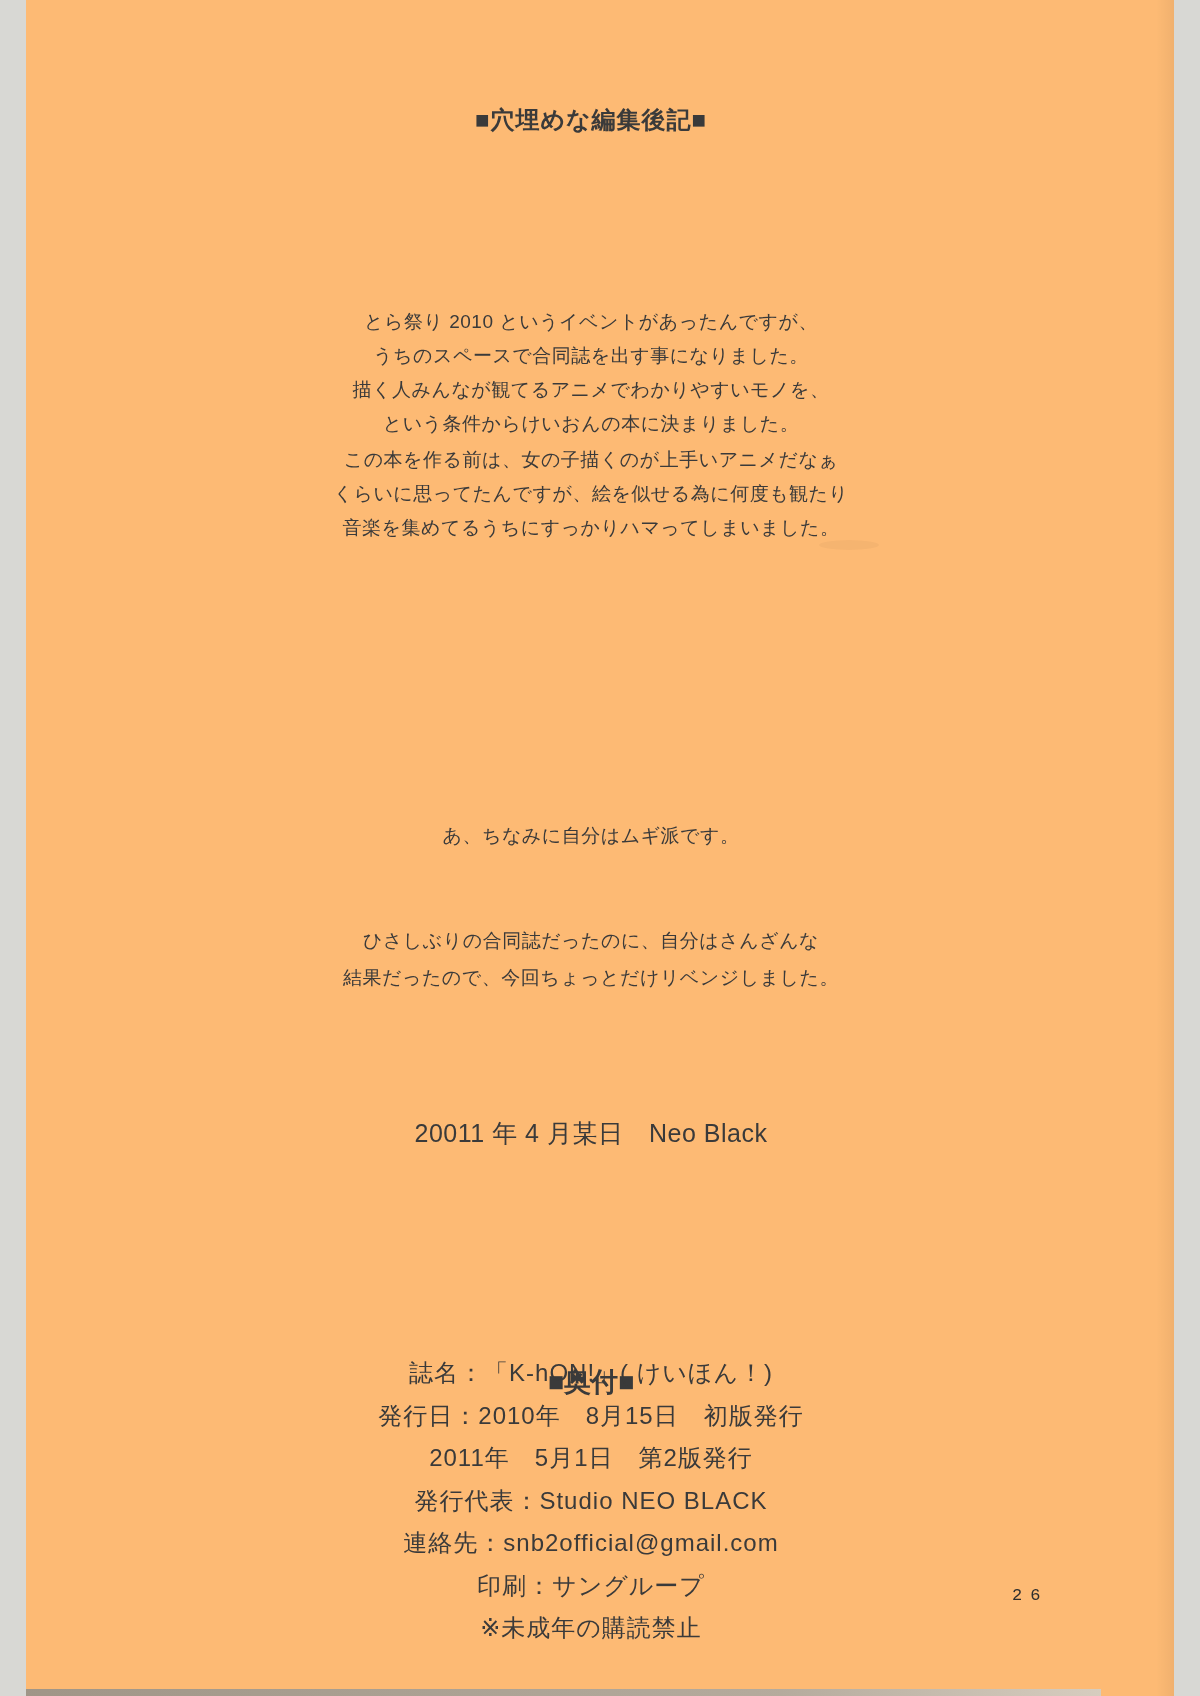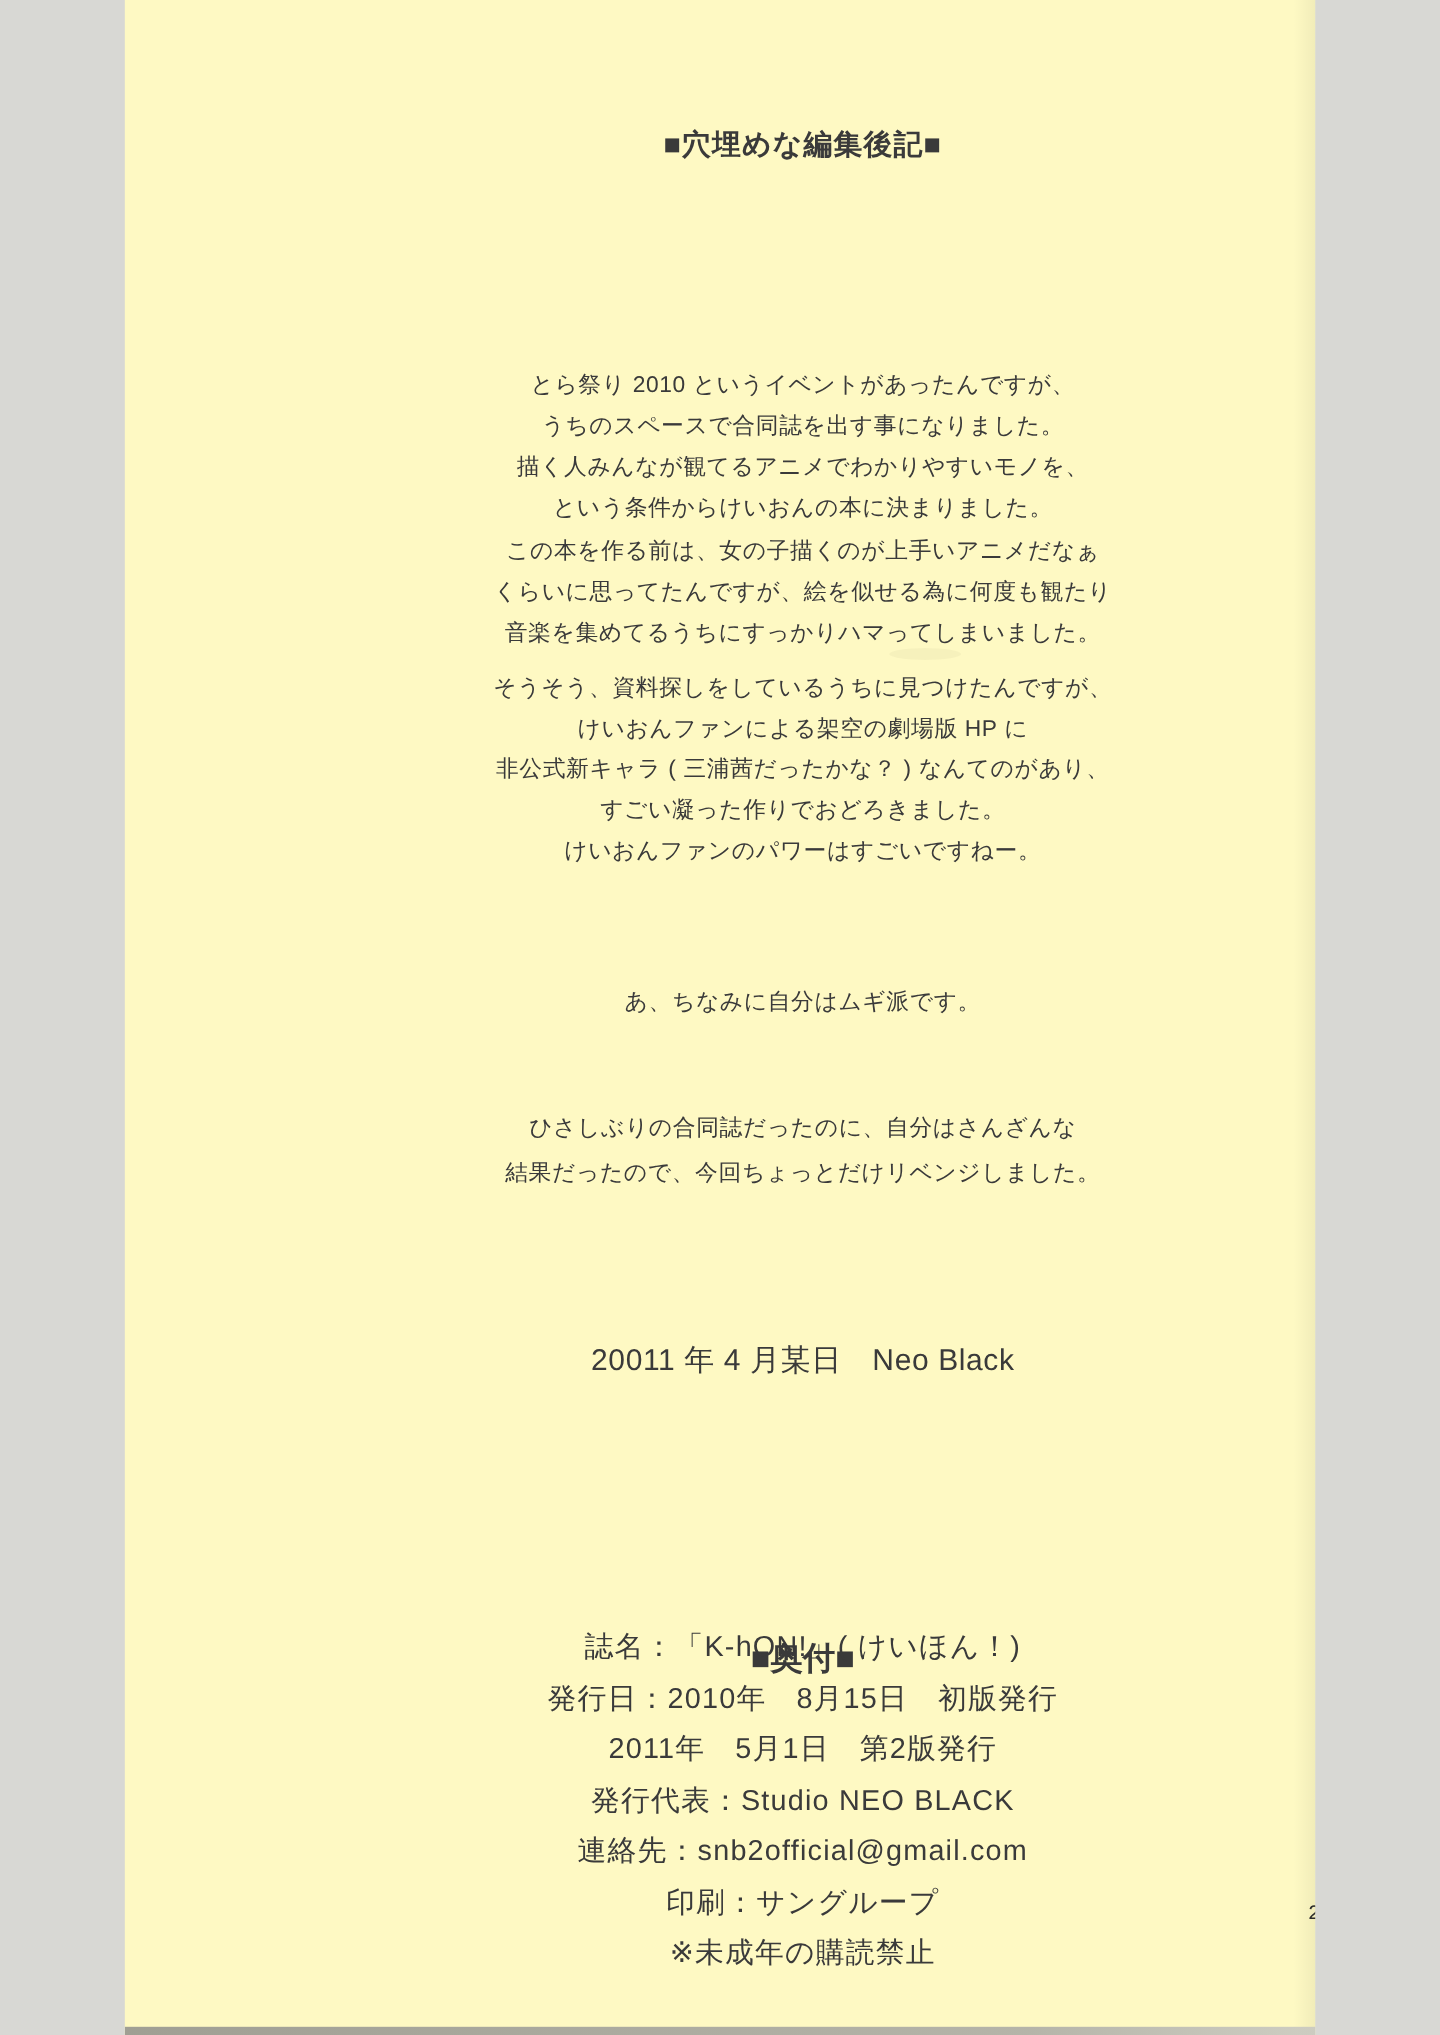--- a/index.html
+++ b/index.html
@@ -3,24 +3,24 @@
 <meta charset="utf-8">
 <style>
   html, body {
     margin: 0;
     padding: 0;
     background: #d8d8d4;
     font-family: "Liberation Sans", "DejaVu Sans", sans-serif;
   }
   .page {
     position: relative;
-    width: 992px;
+    width: 1148px;
     height: 1696px;
     margin: 0 auto;
-    background: #fef9c3;
+    background: #fdba74;
     overflow: hidden;
     color: #3a3a3a;
   }
   
   .scan-edge-bottom {
     position: absolute;
     left: 0; bottom: 0;
     width: 1075px; height: 7px;
     background: linear-gradient(to right, #8f8f8b 0%, #a8a8a4 70%, #d0d0cc 100%);
     opacity: .85;
@@ -109,25 +109,20 @@
 
   <div class="para p1">とら祭り 2010 というイベントがあったんですが、
 うちのスペースで合同誌を出す事になりました。
 描く人みんなが観てるアニメでわかりやすいモノを、
 という条件からけいおんの本に決まりました。</div>
 
   <div class="para p2">この本を作る前は、女の子描くのが上手いアニメだなぁ
 くらいに思ってたんですが、絵を似せる為に何度も観たり
 音楽を集めてるうちにすっかりハマってしまいました。</div>
 
-  <div class="para p3">そうそう、資料探しをしているうちに見つけたんですが、
-けいおんファンによる架空の劇場版 HP に
-非公式新キャラ ( 三浦茜だったかな？ ) なんてのがあり、
-すごい凝った作りでおどろきました。
-けいおんファンのパワーはすごいですねー。</div>
 
   <div class="para p4">あ、ちなみに自分はムギ派です。</div>
 
 
   <div class="para p6">ひさしぶりの合同誌だったのに、自分はさんざんな
 結果だったので、今回ちょっとだけリベンジしました。</div>
 
   <div class="date-signature">20011 年 4 月某日　Neo Black</div>
 
   <div class="colophon-title">■奥付■</div>

